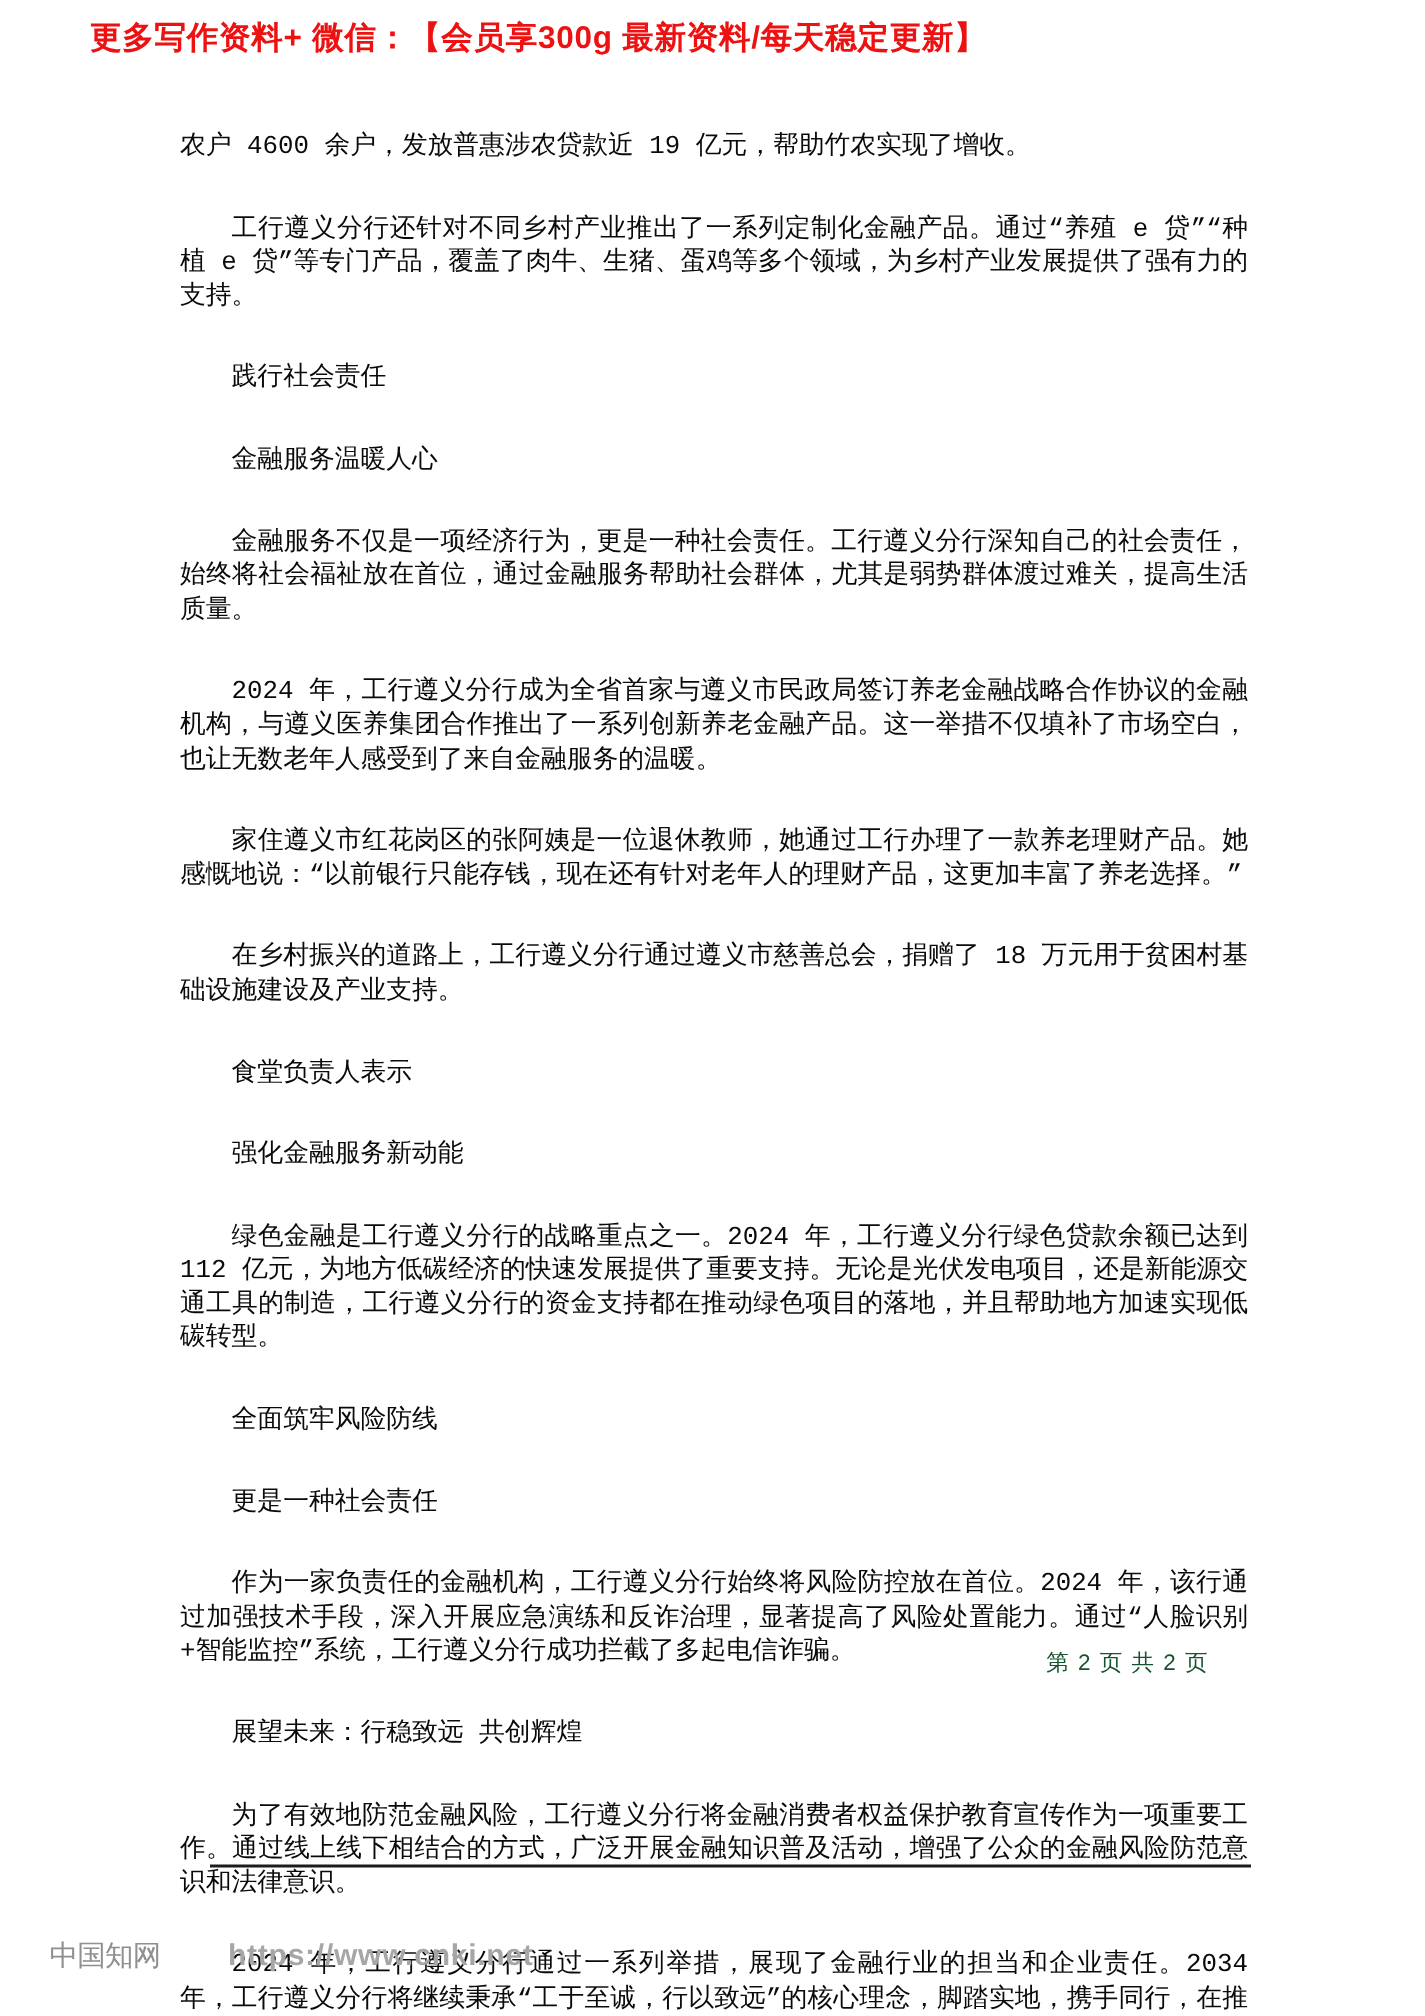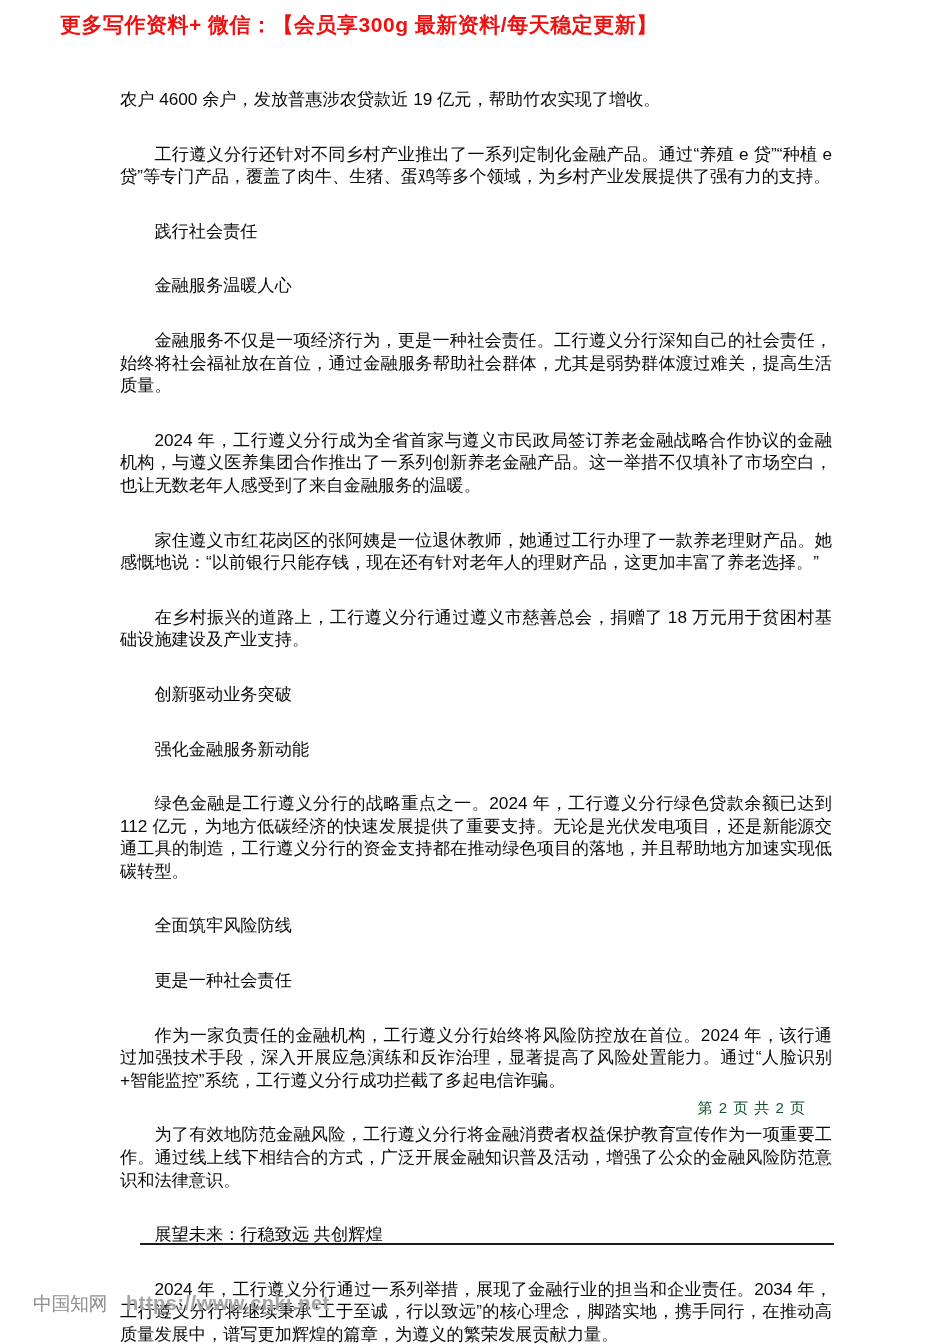--- a/index.html
+++ b/index.html
@@ -14,37 +14,37 @@
     position: absolute; left: 60px; top: 11px;
     font-size: 21px; font-weight: 700; color: #ee1111;
     letter-spacing: 0.5px; white-space: nowrap;
   }
 
   .body-text {
     position: absolute; left: 120px; top: 88px; width: 712px;
     font-size: 17.2px; line-height: 22.6px; color: #0a0a0a;
     text-align: justify;
   }
-  .body-text p { margin: 0; padding: 0; }
+  .body-text p { margin: 0; padding: 0; font-family: Liberation Mono, monospace; }
   .body-text p.indent { text-indent: 2em; margin-top: 32px; }
 
   .page-indicator {
     position: absolute; left: 120px; top: 1099px; width: 686px;
     text-align: right; font-size: 15px; color: #14532d;
     letter-spacing: 1px;
   }
 
   .separator {
     position: absolute; left: 140px; top: 1243px;
     width: 694px; height: 2px; background: #1c1c1c;
   }
 
   .watermark {
     position: absolute; left: 33px; top: 1291px;
-    display: flex; align-items: baseline; gap: 19px;
+    display: flex; align-items: baseline; gap: 45px;
     white-space: nowrap;
   }
   .watermark .site-name {
     font-size: 19px; color: #8f8f8f; letter-spacing: -0.5px; font-weight: 500;
   }
   .watermark .site-url {
     font-size: 20px; color: #a6a6a6; letter-spacing: 0.5px; font-weight: bold;
   }
 </style>
 </head>
@@ -56,28 +56,28 @@
 
   <div class="body-text">
     <p>农户 4600 余户，发放普惠涉农贷款近 19 亿元，帮助竹农实现了增收。</p>
     <p class="indent">工行遵义分行还针对不同乡村产业推出了一系列定制化金融产品。通过“养殖 e 贷”“种植 e 贷”等专门产品，覆盖了肉牛、生猪、蛋鸡等多个领域，为乡村产业发展提供了强有力的支持。</p>
     <p class="indent">践行社会责任</p>
     <p class="indent">金融服务温暖人心</p>
     <p class="indent">金融服务不仅是一项经济行为，更是一种社会责任。工行遵义分行深知自己的社会责任，始终将社会福祉放在首位，通过金融服务帮助社会群体，尤其是弱势群体渡过难关，提高生活质量。</p>
     <p class="indent">2024 年，工行遵义分行成为全省首家与遵义市民政局签订养老金融战略合作协议的金融机构，与遵义医养集团合作推出了一系列创新养老金融产品。这一举措不仅填补了市场空白，也让无数老年人感受到了来自金融服务的温暖。</p>
     <p class="indent">家住遵义市红花岗区的张阿姨是一位退休教师，她通过工行办理了一款养老理财产品。她感慨地说：“以前银行只能存钱，现在还有针对老年人的理财产品，这更加丰富了养老选择。”</p>
     <p class="indent">在乡村振兴的道路上，工行遵义分行通过遵义市慈善总会，捐赠了 18 万元用于贫困村基础设施建设及产业支持。</p>
-    <p class="indent">创新驱动业务突破</p>
+    <p class="indent">食堂负责人表示</p>
     <p class="indent">强化金融服务新动能</p>
     <p class="indent">绿色金融是工行遵义分行的战略重点之一。2024 年，工行遵义分行绿色贷款余额已达到 112 亿元，为地方低碳经济的快速发展提供了重要支持。无论是光伏发电项目，还是新能源交通工具的制造，工行遵义分行的资金支持都在推动绿色项目的落地，并且帮助地方加速实现低碳转型。</p>
     <p class="indent">全面筑牢风险防线</p>
     <p class="indent">更是一种社会责任</p>
     <p class="indent">作为一家负责任的金融机构，工行遵义分行始终将风险防控放在首位。2024 年，该行通过加强技术手段，深入开展应急演练和反诈治理，显著提高了风险处置能力。通过“人脸识别+智能监控”系统，工行遵义分行成功拦截了多起电信诈骗。</p>
+    <p class="indent">展望未来：行稳致远 共创辉煌</p>
     <p class="indent">为了有效地防范金融风险，工行遵义分行将金融消费者权益保护教育宣传作为一项重要工作。通过线上线下相结合的方式，广泛开展金融知识普及活动，增强了公众的金融风险防范意识和法律意识。</p>
-    <p class="indent">展望未来：行稳致远 共创辉煌</p>
     <p class="indent">2024 年，工行遵义分行通过一系列举措，展现了金融行业的担当和企业责任。2034 年，工行遵义分行将继续秉承“工于至诚，行以致远”的核心理念，脚踏实地，携手同行，在推动高质量发展中，谱写更加辉煌的篇章，为遵义的繁荣发展贡献力量。</p>
   </div>
 
   <div class="page-indicator">第 2 页 共 2 页</div>
 
   <div class="separator"></div>
 
   <div class="watermark">
     <span class="site-name">中国知网</span>
     <span class="site-url">https://www.cnki.net</span>

